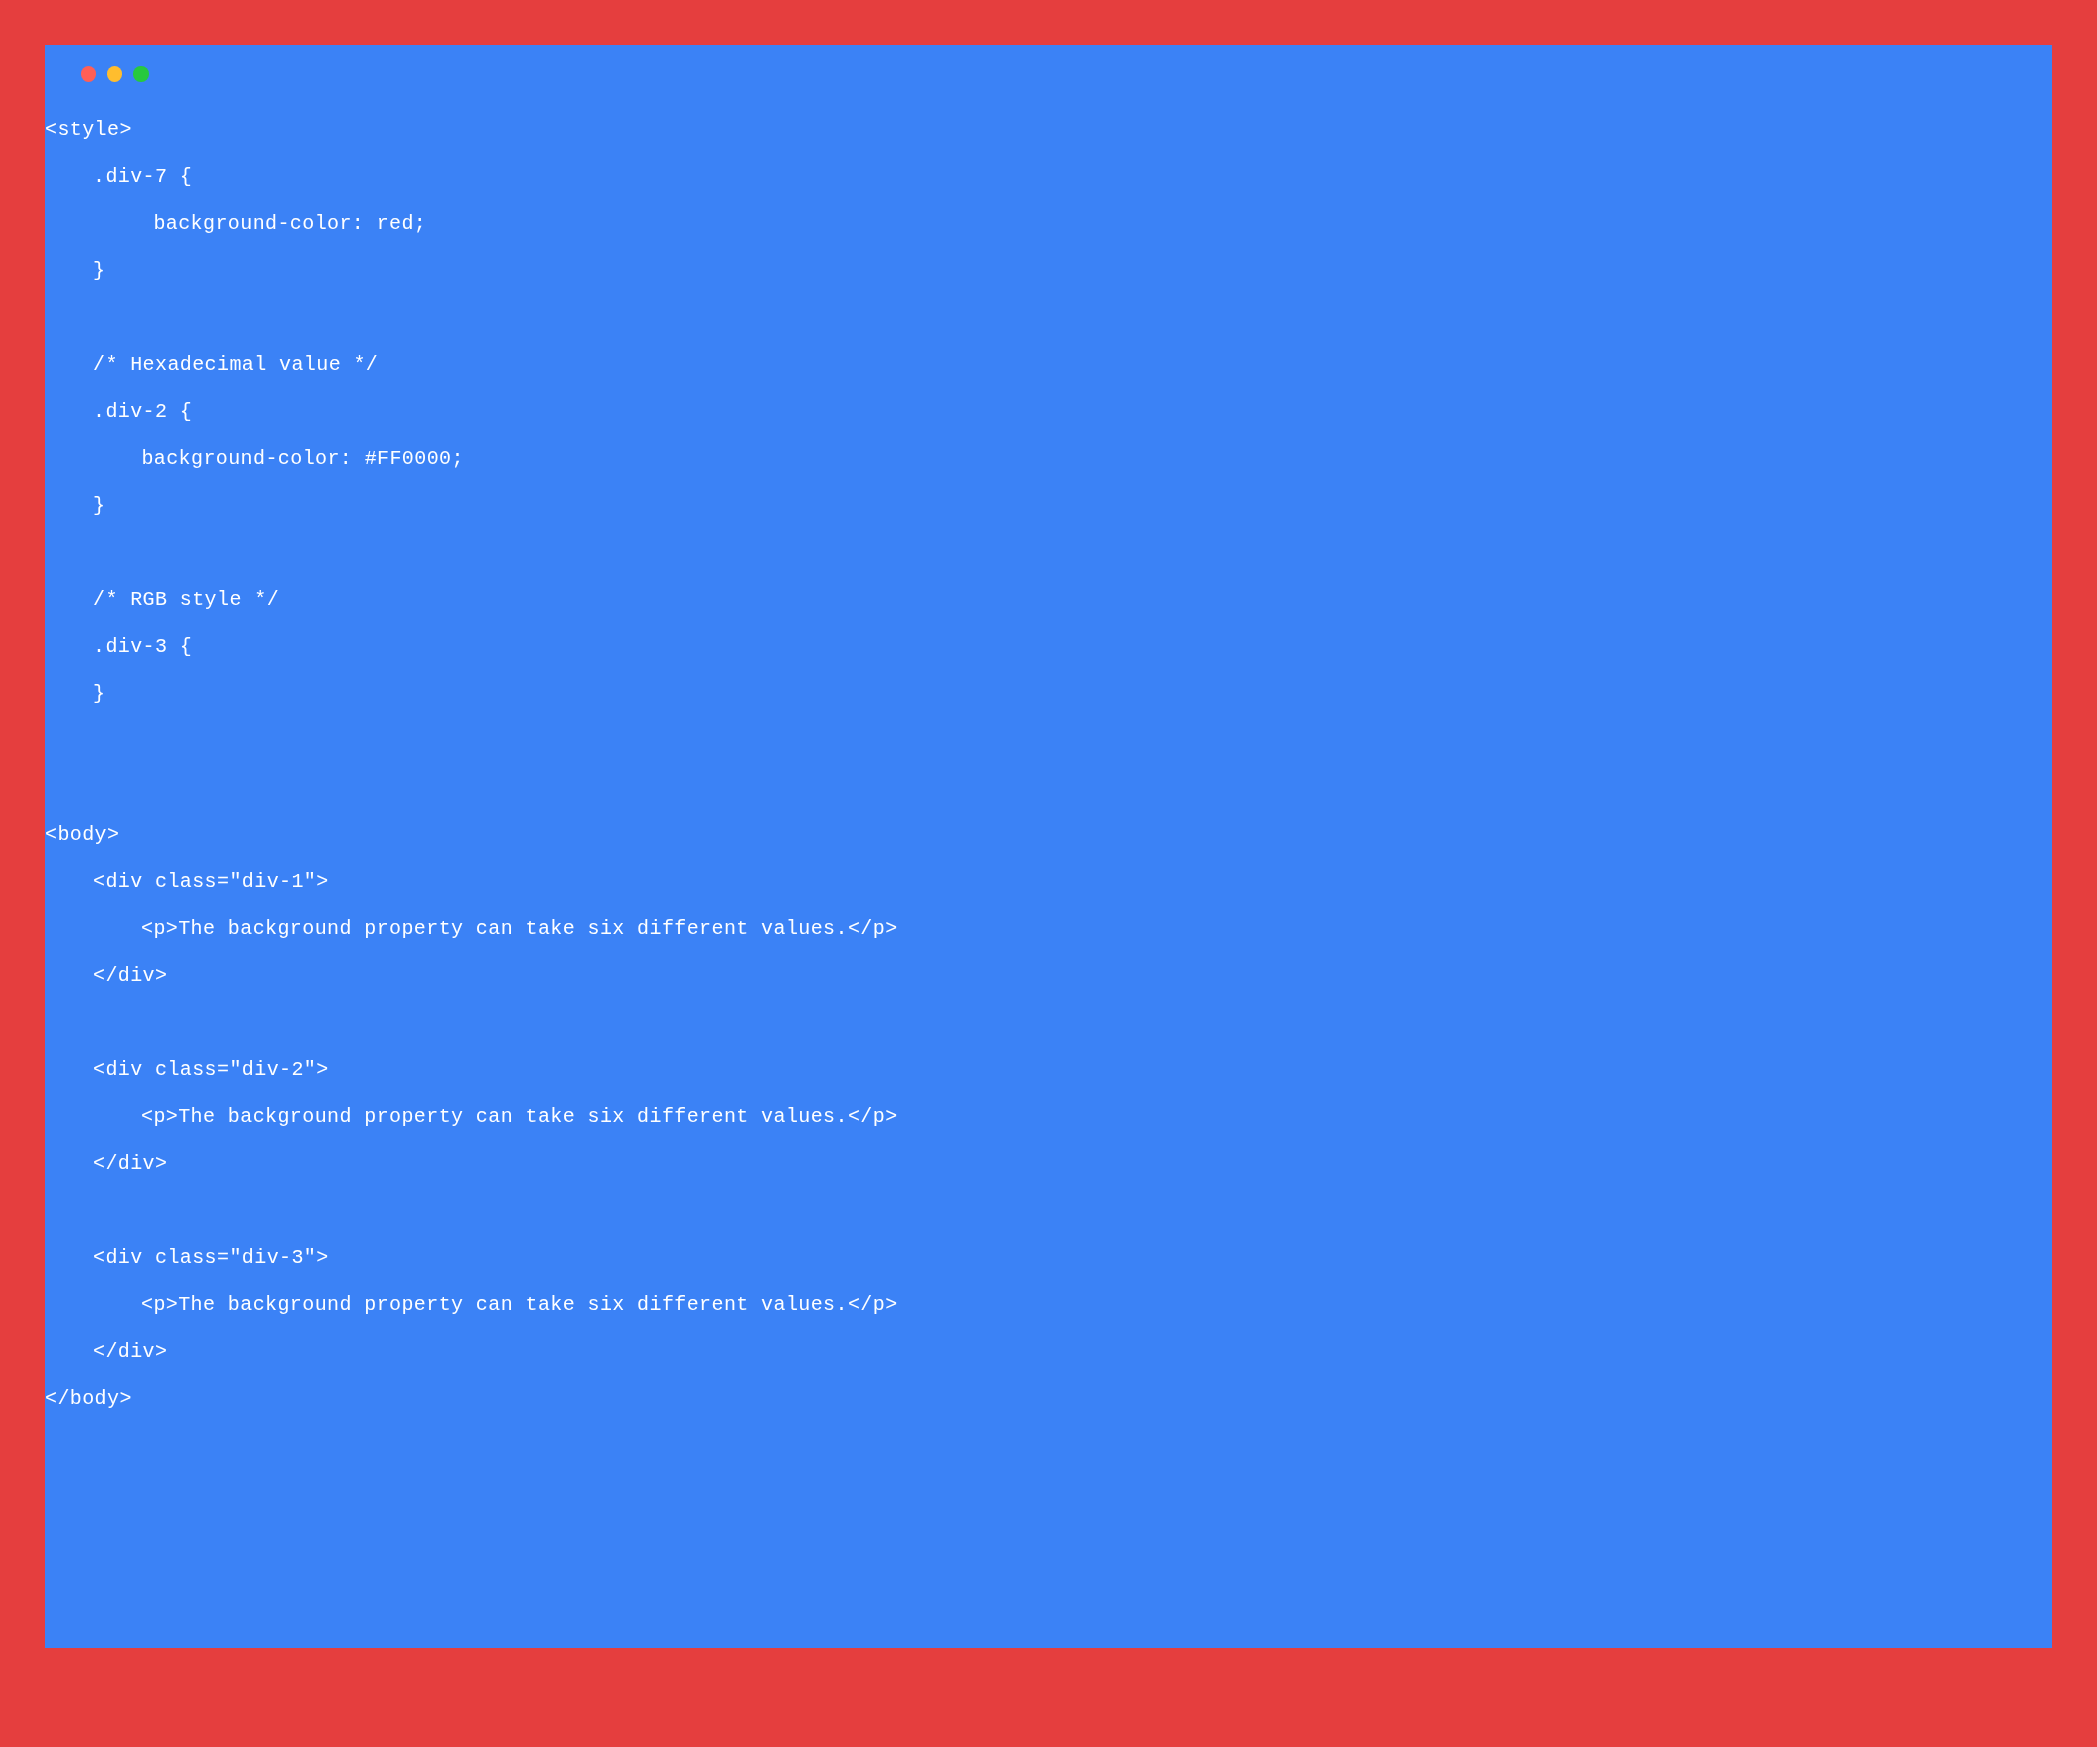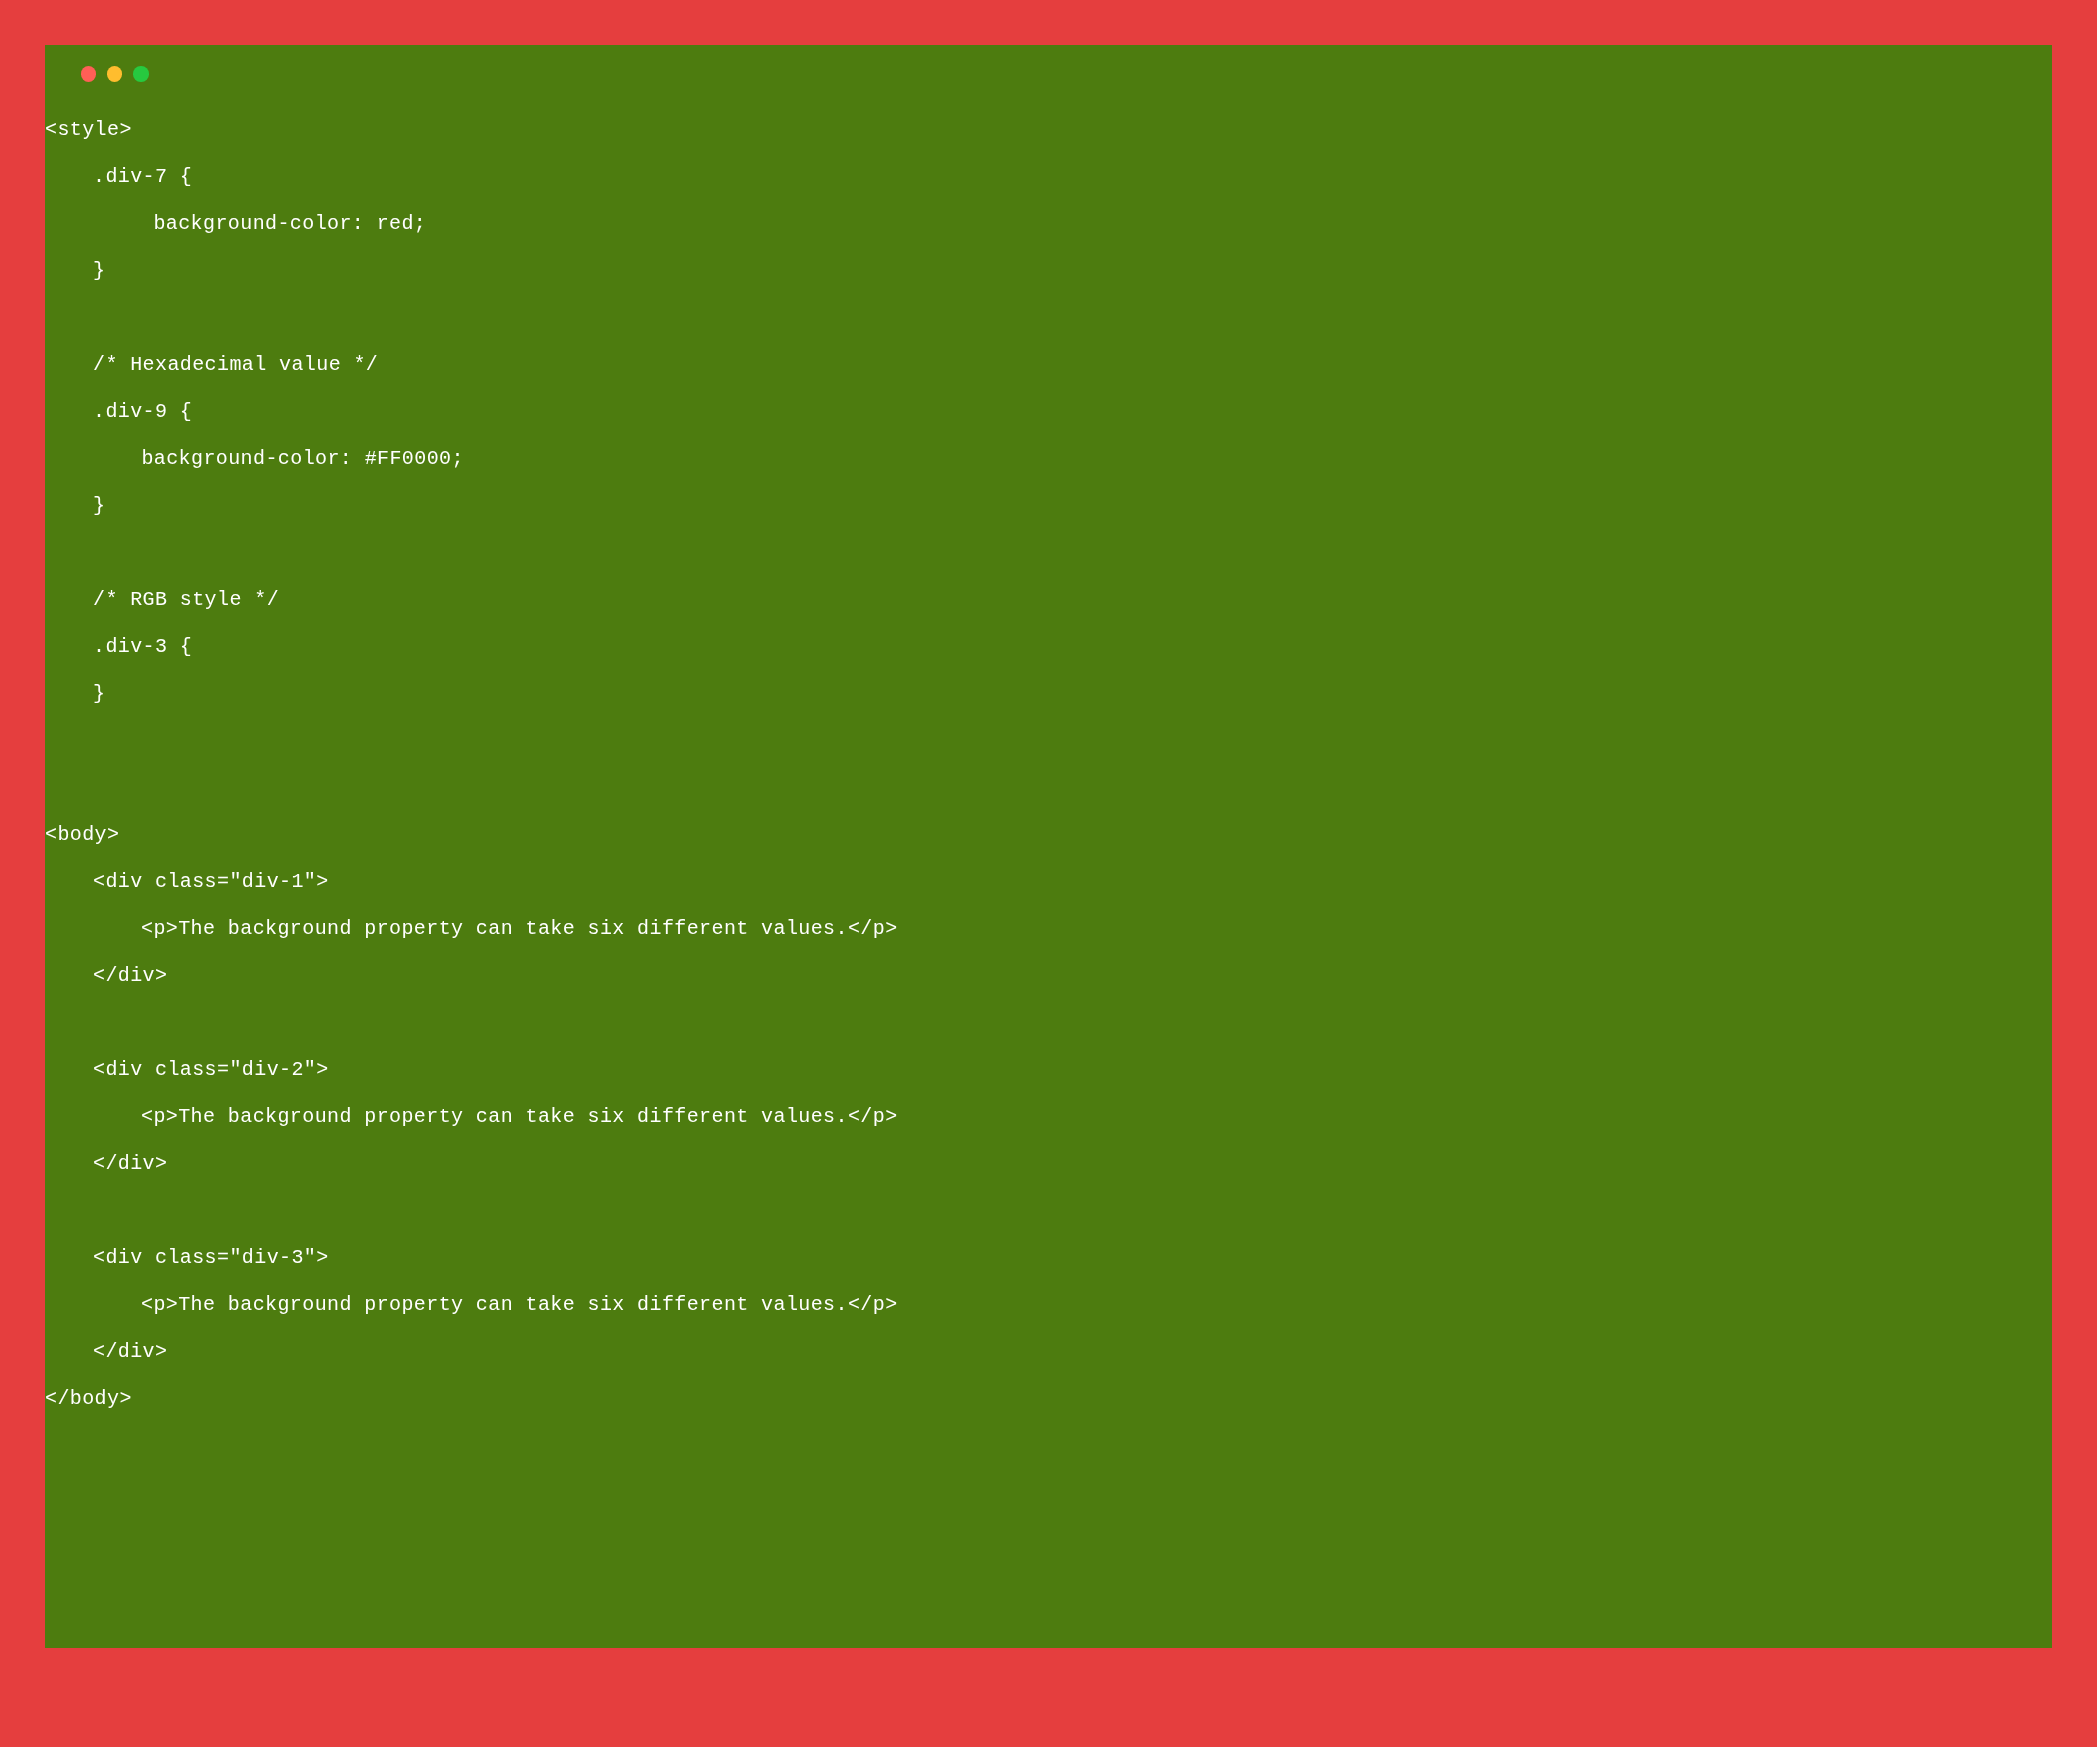--- a/index.html
+++ b/index.html
@@ -9,21 +9,21 @@
     }
     
     body {
       background-color: #e53e3e;
       padding: 45px;
       font-family: "Courier New", Courier, monospace;
       min-height: 100vh;
     }
     
     .terminal-window {
-      background-color: #4d7c0f;
+      background-color: #3b82f6;
       border-radius: 0;
       padding: 0;
       width: 100%;
       min-height: 1603px;
     }
     
     .title-bar {
       display: flex;
       align-items: center;
       padding: 21.4px 36px 12px 36px;
@@ -92,21 +92,21 @@
     <div class="traffic-light green"></div>
   </div>
 
   <div class="code-content">
     <div class="code-line">&lt;style&gt;</div>
     <div class="code-line indent-1">.div-7 {</div>
     <div class="code-line indent-2"> background-color: red;</div>
     <div class="code-line indent-1">}</div>
     <div class="blank-line"></div>
     <div class="code-line indent-1">/* Hexadecimal value */</div>
-    <div class="code-line indent-1">.div-9 {</div>
+    <div class="code-line indent-1">.div-2 {</div>
     <div class="code-line indent-15"> background-color: #FF0000;</div>
     <div class="code-line indent-1">}</div>
     <div class="blank-line"></div>
     <div class="code-line indent-1">/* RGB style */</div>
     <div class="code-line indent-1">.div-3 {</div>
     <div class="code-line indent-1">}</div>
     <div class="blank-line"></div>
     <div class="blank-line"></div>
     <div class="code-line">&lt;body&gt;</div>
     <div class="code-line indent-1">&lt;div class="div-1"&gt;</div>

